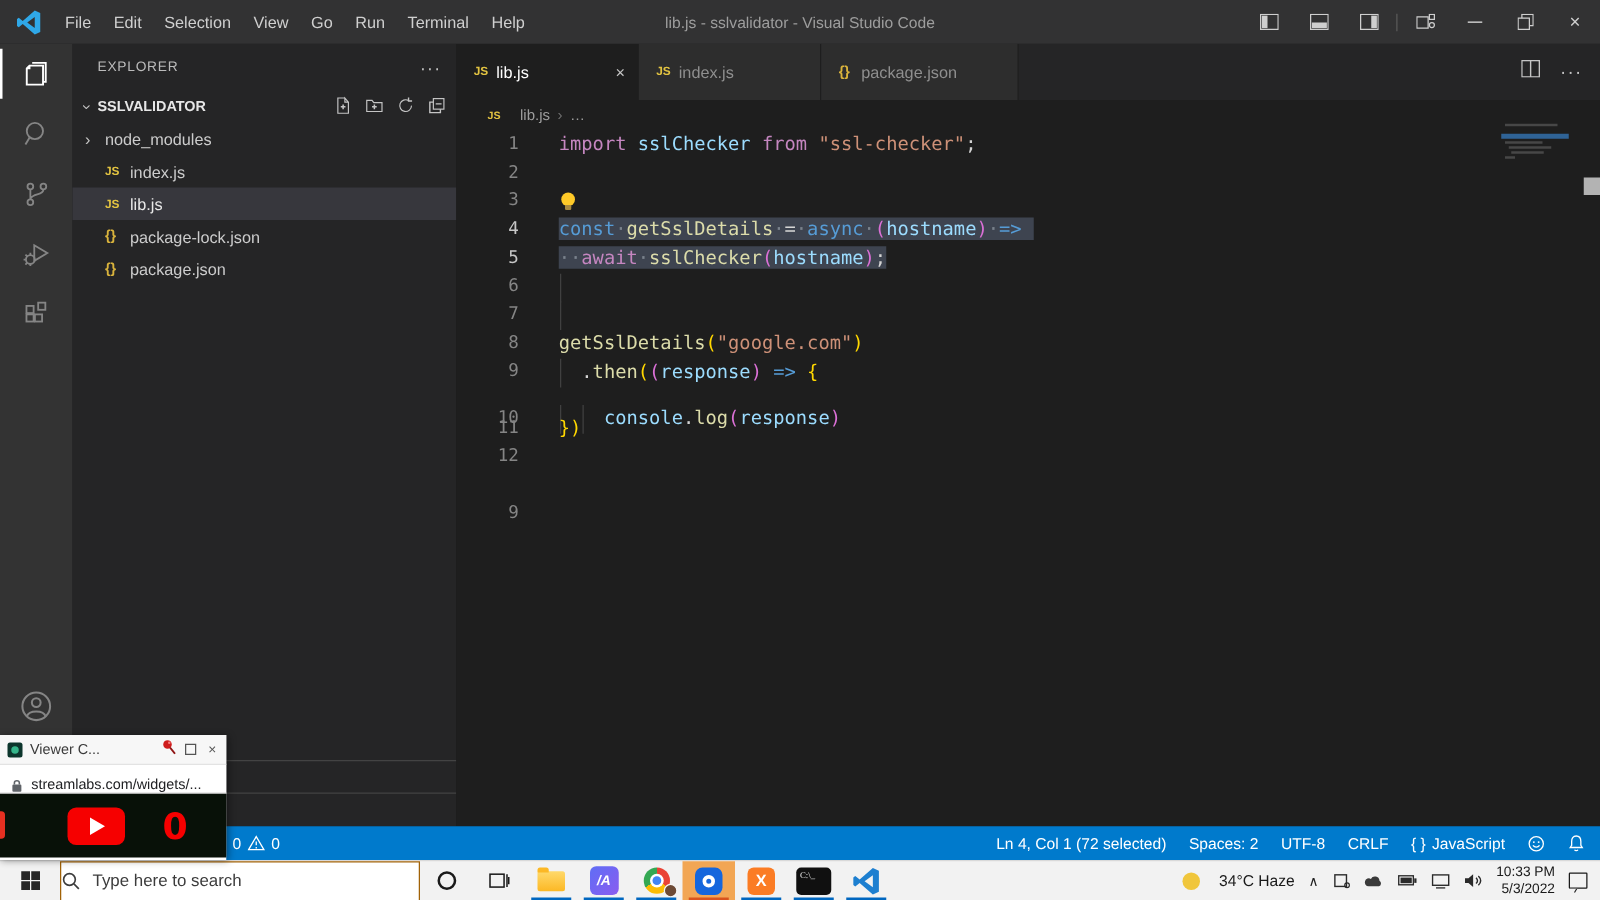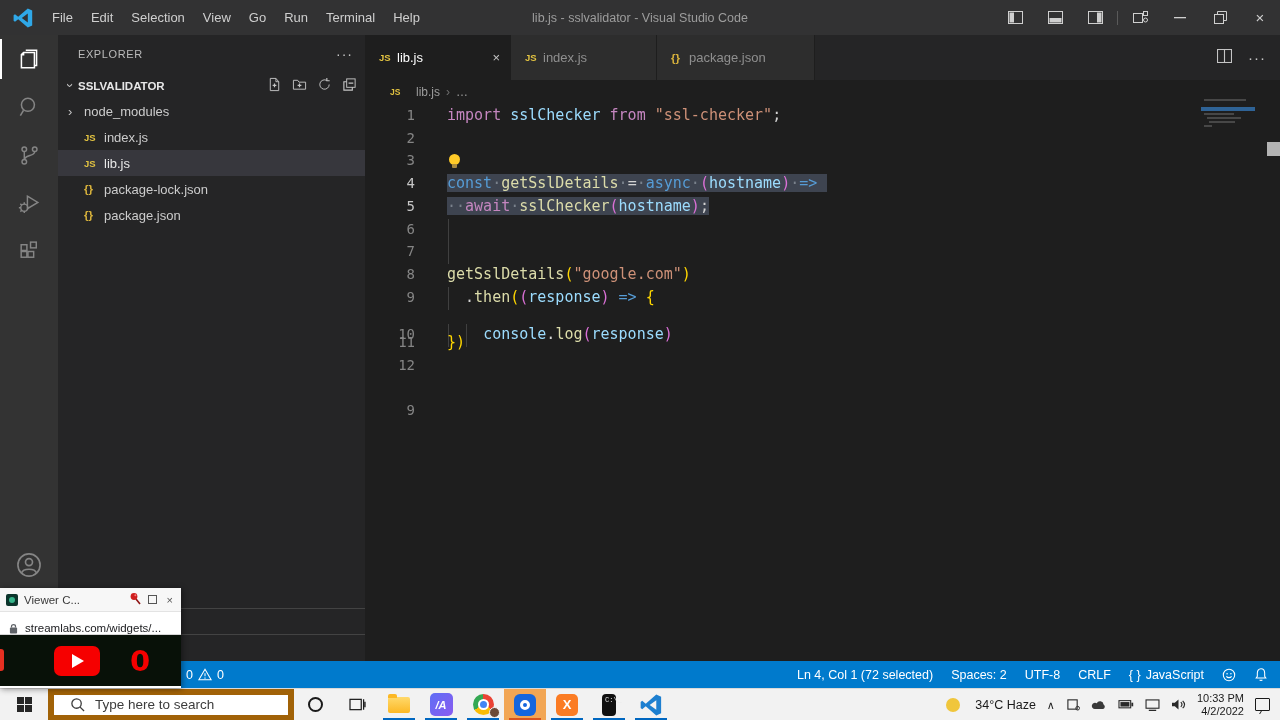--- a/index.html
+++ b/index.html
@@ -91,33 +91,33 @@
   .st-right svg, .st-left svg { display:block; }
 
   
   .taskbar { position:absolute; top:688px; left:0; right:0; height:32px; background:#f2f2f2; border-top:1px solid #d9d9d9; display:flex; align-items:center; z-index:6; }
   .tb-cell { width:42px; height:32px; display:flex; align-items:center; justify-content:center; position:relative; }
   .tb-cell.running::after { content:""; position:absolute; bottom:0; left:5px; right:5px; height:3px; background:#0067c0; }
   .tb-cell.attention { background:#f2a654; }
   .tb-cell.attention::after { content:""; position:absolute; bottom:0; left:5px; right:5px; height:3px; background:#d9541e; }
   .start-grid { width:15px; height:15px; display:grid; grid-template-columns:7px 7px; grid-template-rows:7px 7px; gap:1px; }
   .start-grid i { background:#262626; }
-  .search-box { width:246px; height:32px; background:#ffffff; border:6px solid #a16207; display:flex; align-items:center; padding-left:16px; gap:10px; color:#3c3c3c; font-size:13.5px; }
+  .search-box { width:288px; height:32px; background:#ffffff; border:1px solid #a16207; display:flex; align-items:center; padding-left:0; gap:10px; color:#3c3c3c; font-size:13.5px; }
   .cortana-ring { width:15px; height:15px; border:2px solid #1a1a1a; border-radius:50%; }
   .folder-ic { position:relative; width:22px; height:16px; background:linear-gradient(#ffd96b,#fcb825); border-radius:2px; }
   .folder-ic::before { content:""; position:absolute; top:-3px; left:0; width:9px; height:4px; background:#fcb825; border-radius:2px 2px 0 0; }
   .slashA { width:23px; height:23px; border-radius:5px; background:linear-gradient(135deg,#5f6ef5,#8a5cf0); color:#fff; font-weight:bold; font-style:italic; font-size:11px; display:flex; align-items:center; justify-content:center; }
   .chrome-ic { position:relative; width:21px; height:21px; border-radius:50%; background:conic-gradient(#ea4335 0deg 120deg,#fbbc05 120deg 240deg,#34a853 240deg 360deg); }
   .chrome-ic::before { content:""; position:absolute; left:5px; top:5px; width:11px; height:11px; background:#fff; border-radius:50%; }
   .chrome-ic::after { content:""; position:absolute; left:7px; top:7px; width:7px; height:7px; background:#4285f4; border-radius:50%; }
   .chrome-prof { position:absolute; right:4px; bottom:3px; width:11px; height:11px; border-radius:50%; background:#6d4a36; border:1px solid #f6f6f6; }
   .sl-ic { width:22px; height:22px; border-radius:6px; background:#1566dd; display:flex; align-items:center; justify-content:center; }
   .sl-ic i { width:10px; height:10px; border:3px solid #fff; border-radius:50%; }
   .xampp-ic { width:22px; height:22px; border-radius:5px; background:#fb7c24; color:#fff; font-weight:bold; font-size:13px; display:flex; align-items:center; justify-content:center; }
-  .cmd-ic { width:14px; height:22px; border-radius:4px; background:#101010; color:#e8e8e8; font-size:7px; font-family:Liberation Mono, monospace; padding:2px 0 0 3px; }
+  .cmd-ic { width:28px; height:22px; border-radius:4px; background:#101010; color:#e8e8e8; font-size:7px; font-family:Liberation Serif, serif; padding:2px 0 0 3px; }
   .tray { margin-left:auto; display:flex; align-items:center; gap:11px; padding-right:10px; color:#1a1a1a; font-size:12.5px; }
   .tray svg { display:block; }
   .tray-chev { font-size:11px; color:#222; transform:translateY(1px); }
   .clock { text-align:right; font-size:11px; line-height:13px; }
   .action-center { width:15px; height:13px; border:1.4px solid #1a1a1a; border-radius:1px; position:relative; }
   .action-center::after { content:""; position:absolute; left:-1px; bottom:-4px; width:5px; height:3px; background:#f2f2f2; border-right:1.4px solid #1a1a1a; transform:skewX(-30deg); }
   .moon-ic { position:relative; width:18px; height:18px; }
   .moon-ic .m1 { position:absolute; width:14px; height:14px; border-radius:50%; background:#f0c63c; left:0; top:2px; }
   .moon-ic .m2 { position:absolute; width:12px; height:12px; border-radius:50%; background:#f2f2f2; left:7px; top:0px; }
 
@@ -527,17 +527,17 @@
     <svg width="15" height="12" viewBox="0 0 16 13">
         <rect x="1" y="1" width="14" height="9" fill="none" stroke="#2a2a2a" stroke-width="1.2"></rect>
         <path d="M4 12.3 H12" stroke="#2a2a2a" stroke-width="1.4"></path>
       </svg>
     <svg width="15" height="13" viewBox="0 0 16 14">
         <path d="M1 5 H4 L8 1.5 V12.5 L4 9 H1 Z" fill="#2a2a2a"></path>
         <path d="M10.5 4.5 C12 6 12 8 10.5 9.5 M12.5 3 C15 5.5 15 8.5 12.5 11" fill="none" stroke="#2a2a2a" stroke-width="1.2"></path>
       </svg>
     <span class="clock">
       <span>10:33 PM</span><br>
-      <span>4/2/2022</span>
+      <span>5/3/2022</span>
     </span>
     <span class="action-center"></span>
   </div>
 </div>
 
 </body></html>

